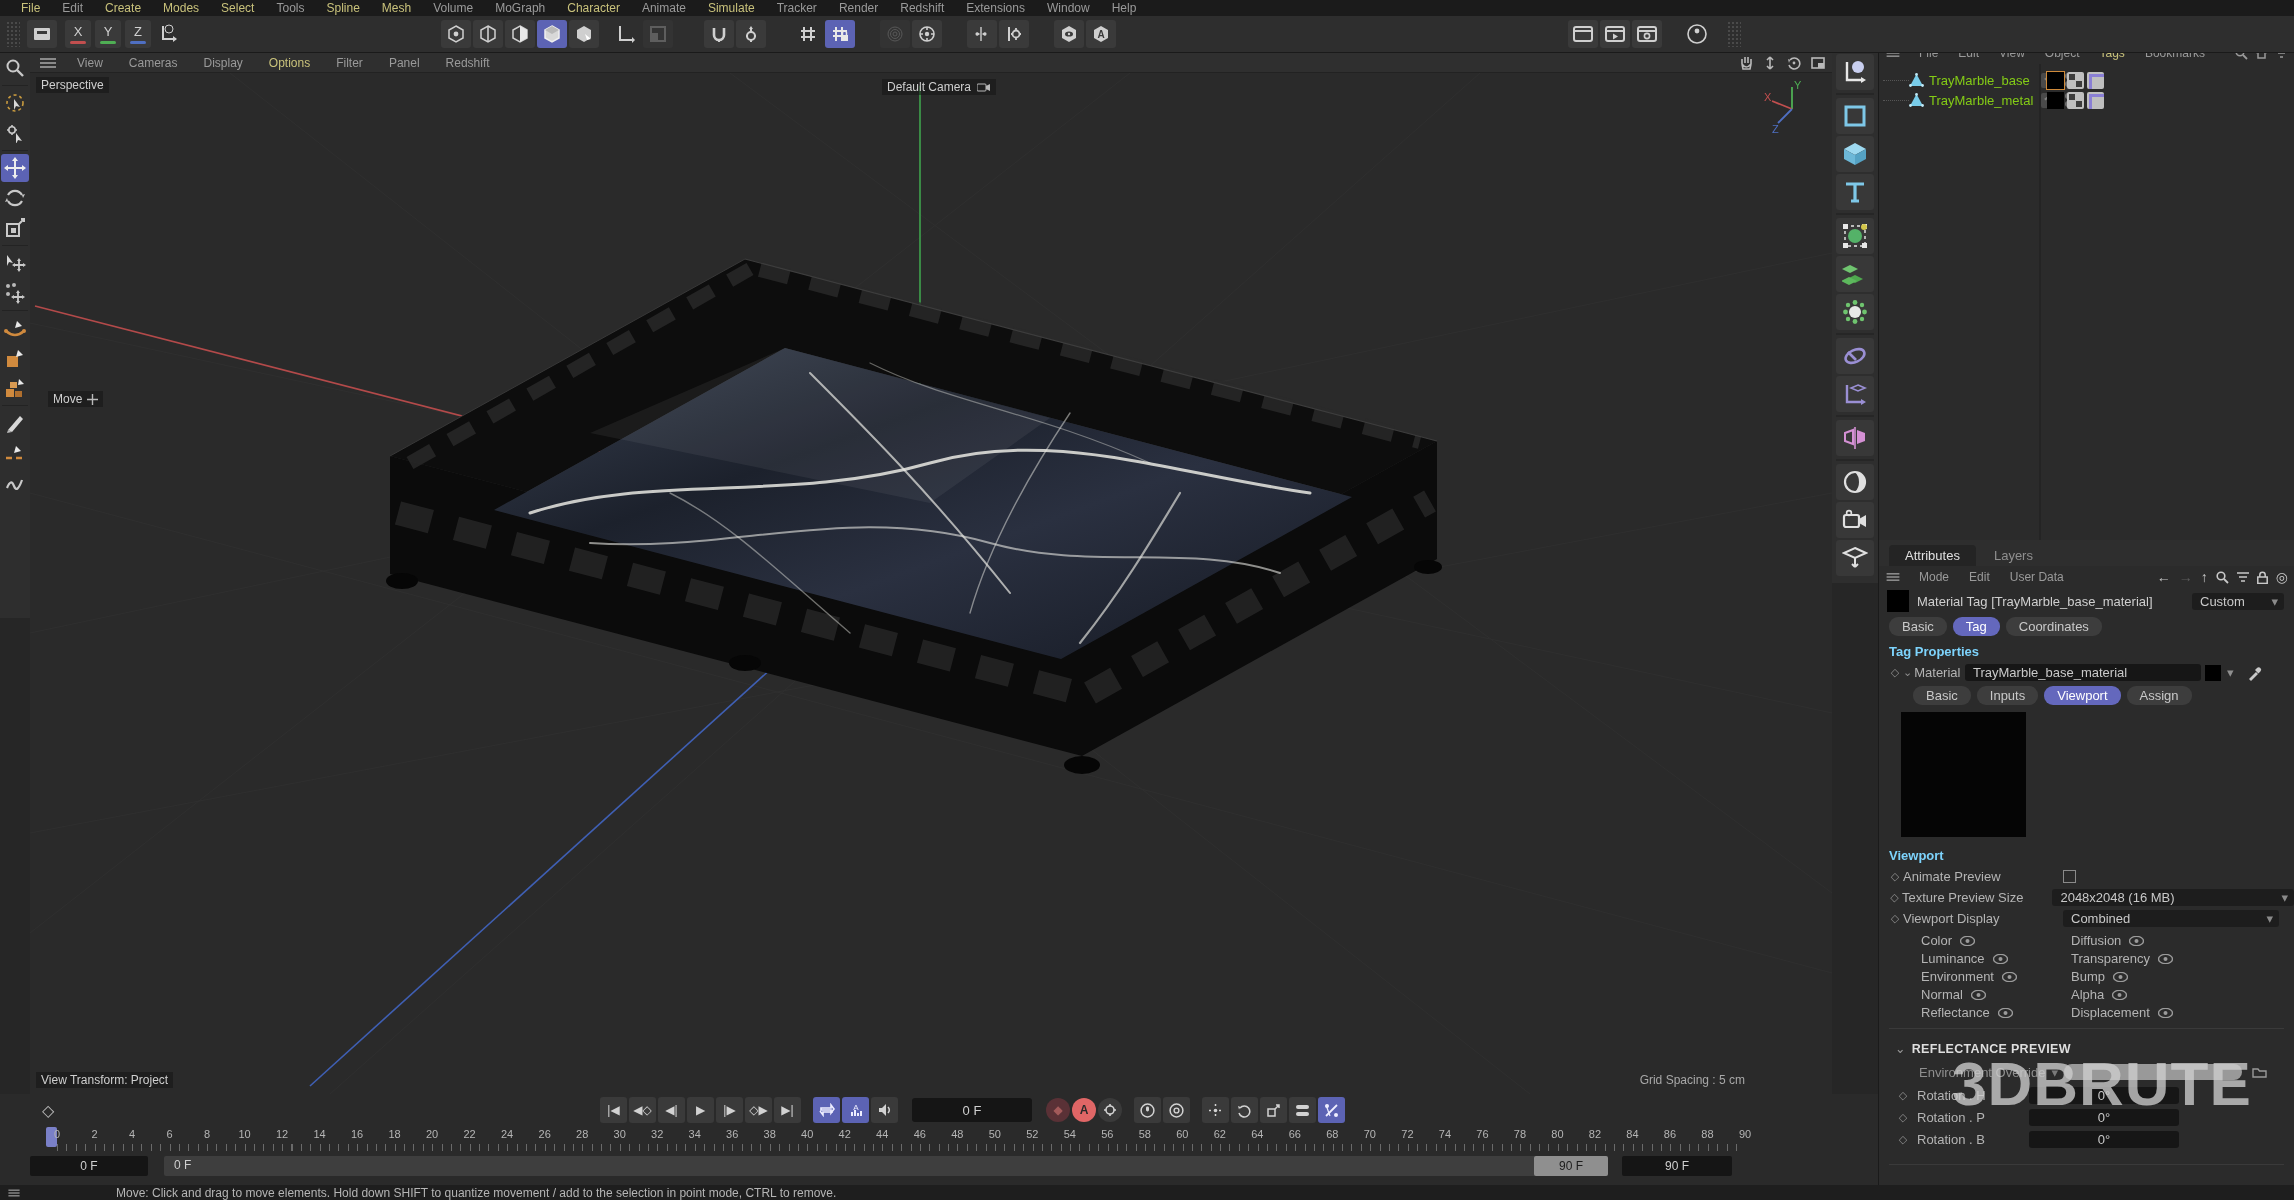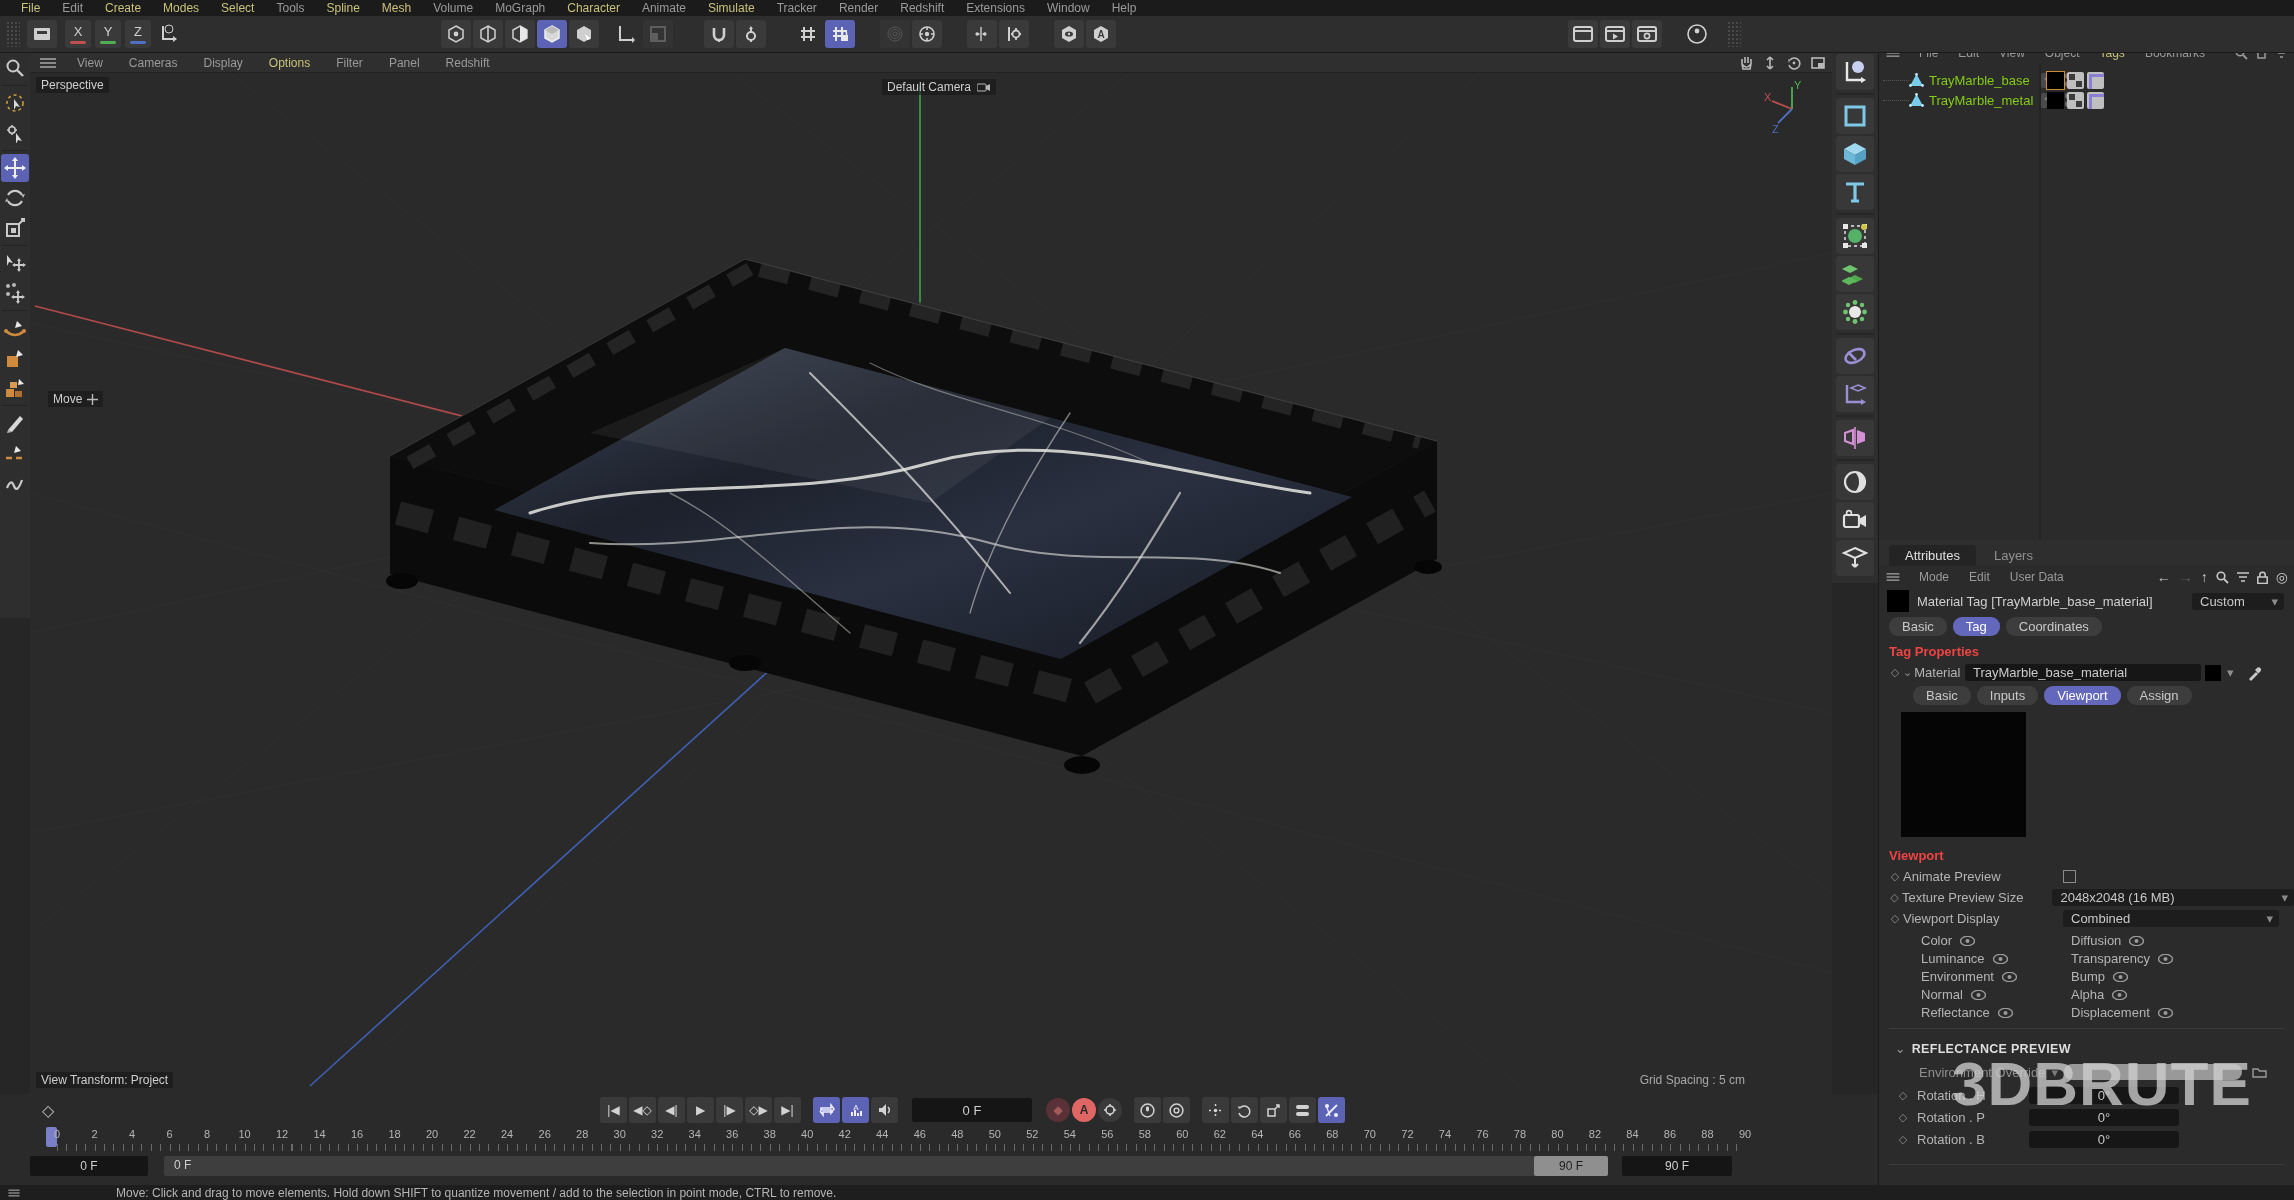--- a/index.html
+++ b/index.html
@@ -85,21 +85,21 @@
   .tag-uv { width:17px; height:17px; background:#bfbfbf; border-radius:2px; position:relative; overflow:hidden; }
   .tag-uv:before { content:""; position:absolute; left:2px; top:2px; width:12px; height:12px; border-left:3px solid #8a7fd4; border-top:3px solid #8a7fd4; }
   #list-colsep { position:absolute; left:160px; top:0; width:2px; height:100%; background:#242424; }
 
   
   .attr-row { display:flex; align-items:center; height:21px; padding-left:8px; position:relative; font-size:13px; color:#b4b4b4; }
   .diamond { color:#8f8f8f; font-size:11px; width:16px; text-align:center; }
   .chip-tabs { display:flex; gap:6px; padding:3px 0 3px 10px; }
   .chip { background:#3d3d3d; color:#c9c9c9; border-radius:9px; padding:2px 13px; font-size:13px; }
   .chip.on { background:#6468bd; color:#fff; }
-  .sec-head { font-weight:bold; color:#ef4444; font-size:13px; padding:5px 0 3px 10px; }
+  .sec-head { font-weight:bold; color:#7dd3fc; font-size:13px; padding:5px 0 3px 10px; }
   .field { background:#161616; border-radius:3px; color:#c9c9c9; font-size:13px; padding:1px 8px; }
   .dd { background:#1d1d1d; border-radius:3px; color:#c9c9c9; font-size:13px; padding:1px 8px; position:relative; }
   .dd:after { content:"▾"; position:absolute; right:6px; color:#8a8a8a; }
   #mat-title-row { display:flex; align-items:center; height:26px; padding-left:8px; gap:8px; }
   #mat-title-swatch { width:22px; height:22px; background:#000; }
   #mat-title { color:#cfcfcf; font-size:13px; }
   #custom-dd { position:absolute; right:10px; width:92px; }
   #preview-sq { width:125px; height:125px; background:#050505; margin:4px 0 6px 22px; }
   .chan-grid { display:grid; grid-template-columns: 150px 160px; padding-left:42px; row-gap:3px; }
   .chan-cell { display:flex; align-items:center; gap:8px; color:#b4b4b4; font-size:13px; }

